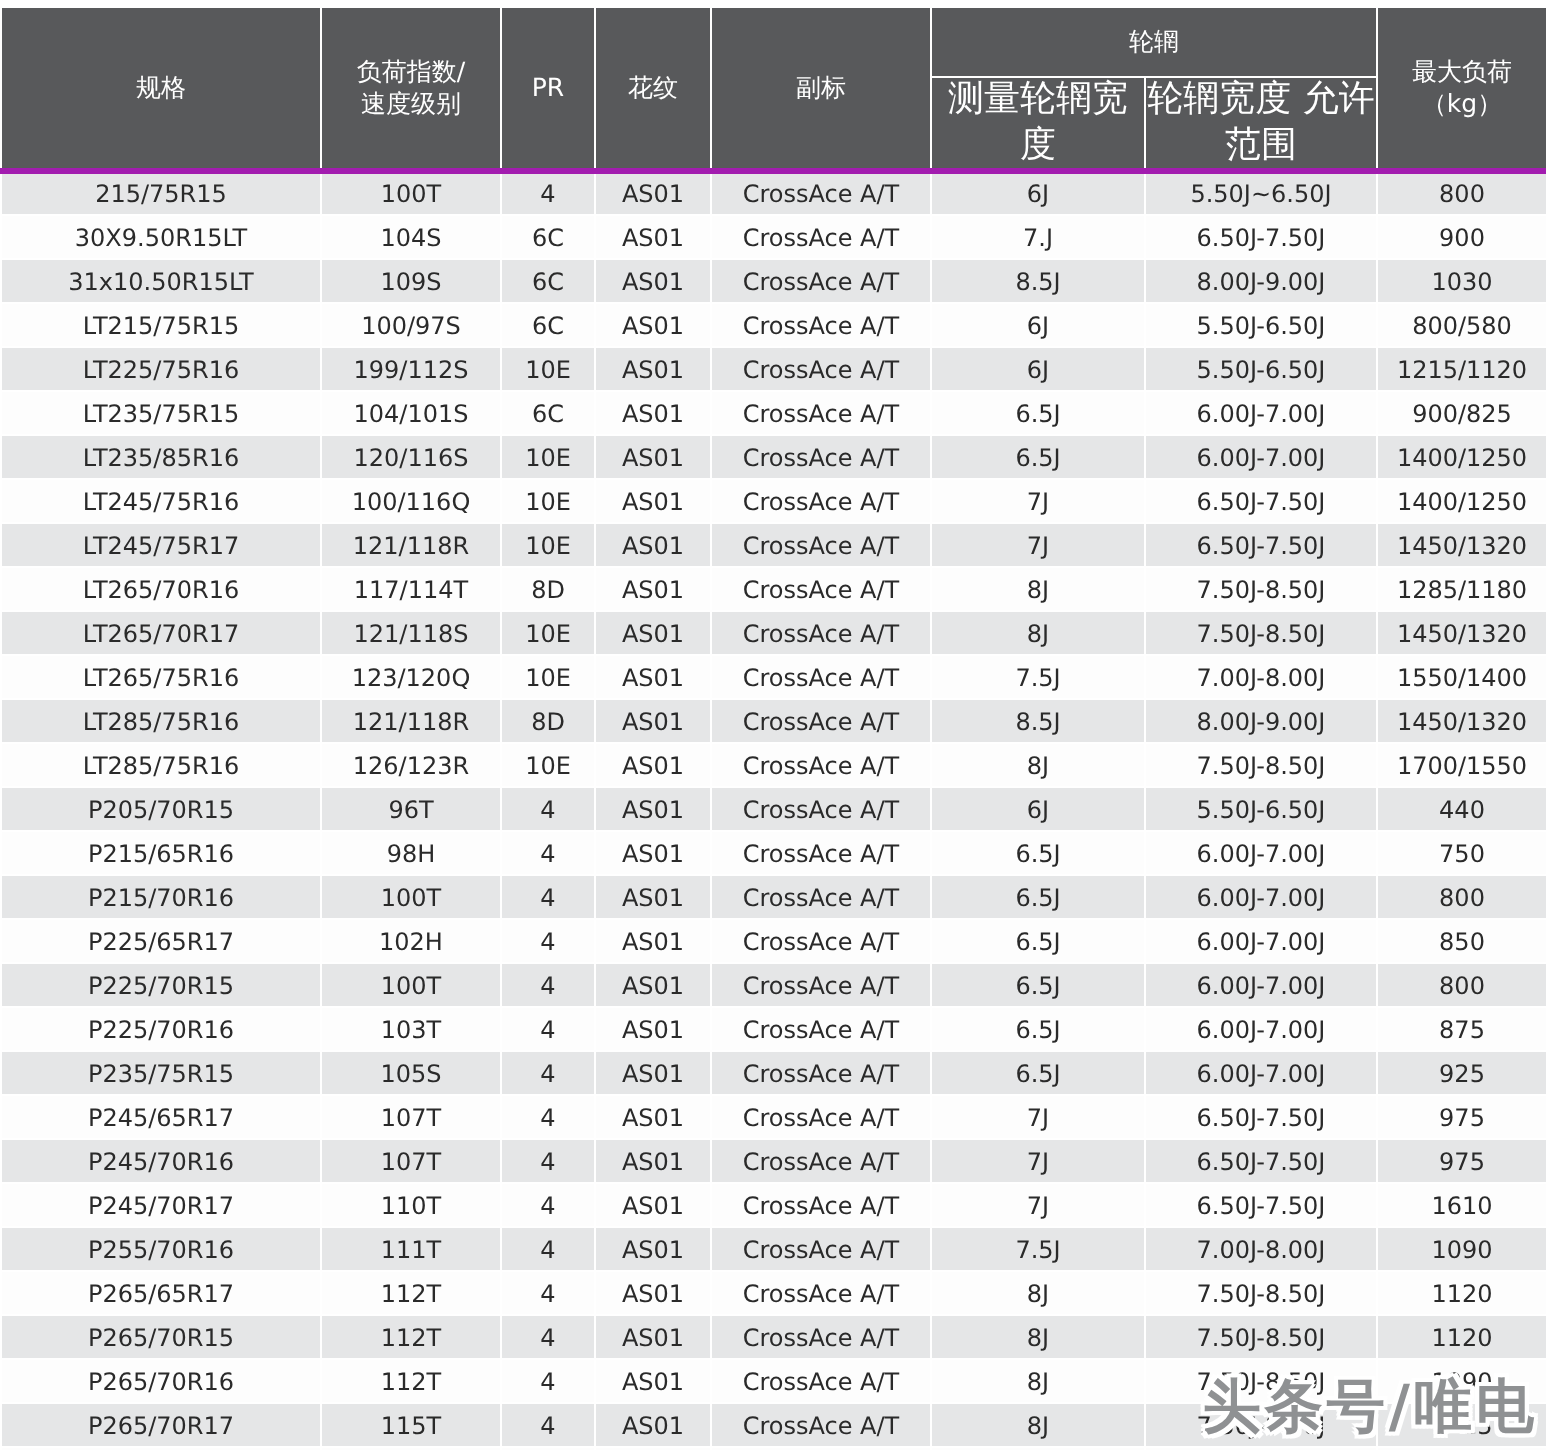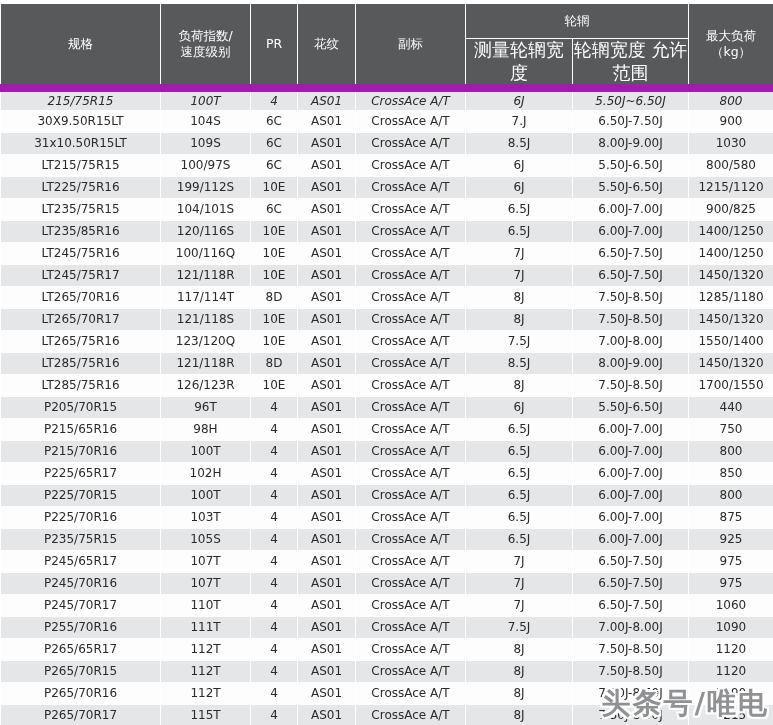--- a/index.html
+++ b/index.html
@@ -38,21 +38,21 @@
     text-align: center;
     vertical-align: middle;
     height: 22px;
     padding: 0 2px;
     border: 1px solid #ffffff;
     white-space: nowrap;
     overflow: hidden;
   }
   tbody tr:nth-child(odd) td  { background: #e5e6e7; }
   tbody tr:nth-child(even) td { background: #fdfdfd; }
-  tbody tr:first-child td { border-top: 8px solid #a21caf; font-style: italic; }
+  tbody tr:first-child td { border-top: 3px solid #a21caf; }
   .watermark {
     position: absolute;
     right: 4px;
     bottom: 1px;
     font-size: 29px;
     font-weight: 700;
     letter-spacing: 2px;
     color: #8f9193;
     white-space: nowrap;
     z-index: 5;
@@ -331,21 +331,21 @@
           <td>975</td>
         </tr>
         <tr>
           <td>P245/70R17</td>
           <td>110T</td>
           <td>4</td>
           <td>AS01</td>
           <td>CrossAce A/T</td>
           <td>7J</td>
           <td>6.50J-7.50J</td>
-          <td>1060</td>
+          <td>1610</td>
         </tr>
         <tr>
           <td>P255/70R16</td>
           <td>111T</td>
           <td>4</td>
           <td>AS01</td>
           <td>CrossAce A/T</td>
           <td>7.5J</td>
           <td>7.00J-8.00J</td>
           <td>1090</td>

